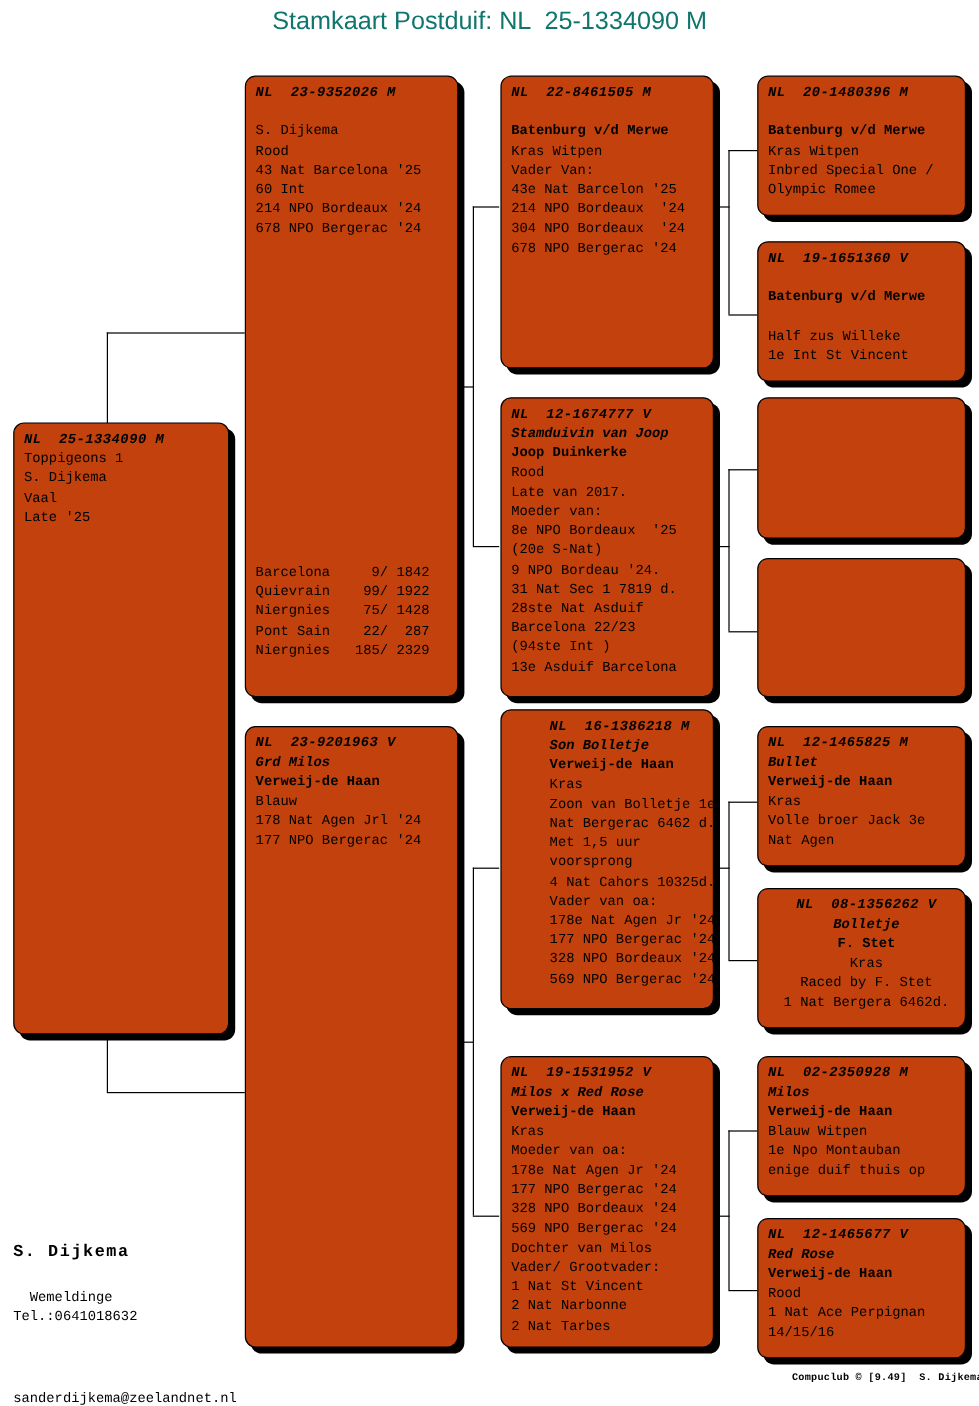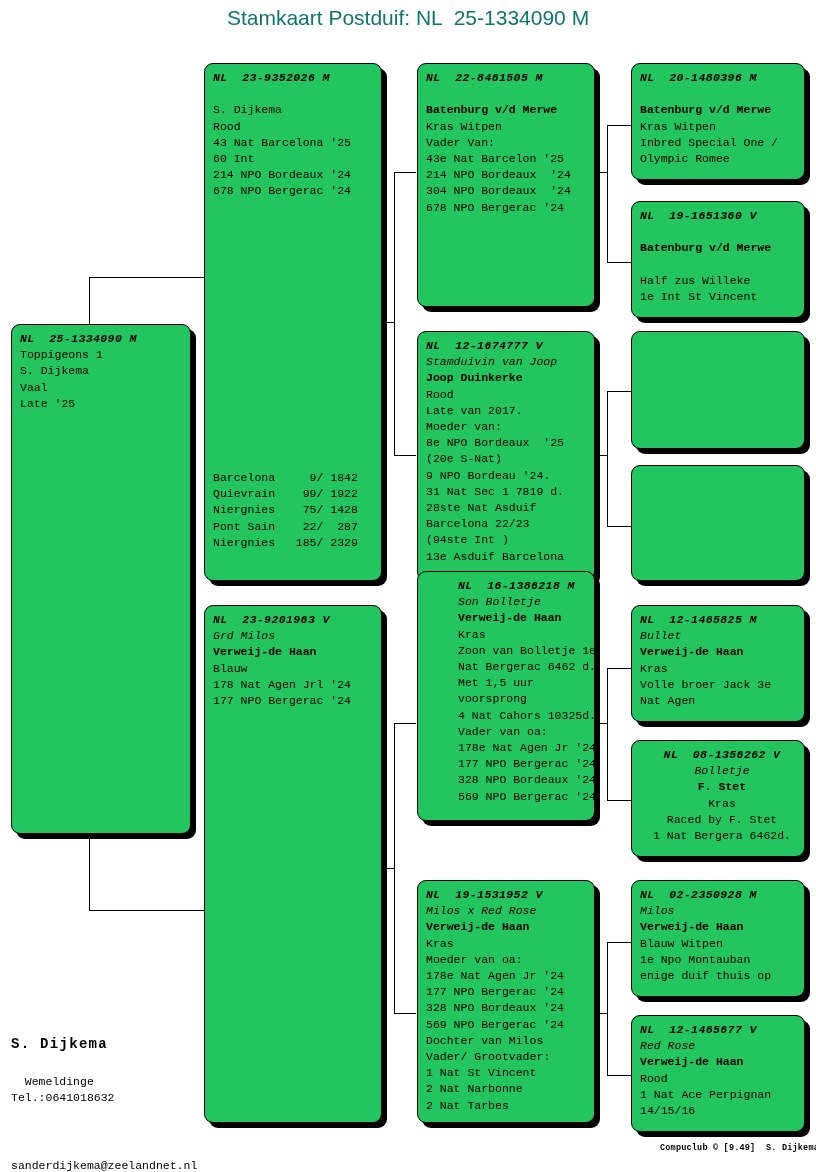--- a/index.html
+++ b/index.html
@@ -44,41 +44,41 @@
     position: absolute;
     background: #000000;
   }
   .conn.h { height: 1px; }
   .conn.v { width: 1px; }
 
   
   .pbox {
     position: absolute;
     box-sizing: border-box;
-    background: #22c55e;
+    background: #c2410c;
     border: 1px solid #000000;
     border-radius: 9px;
     box-shadow: 5px 5px 0 0 #000000;
     padding: 6px 0 4px 8px;
     overflow: hidden;
     z-index: 5;
   }
   .pbox .line {
     font-size: 11.5px;
     line-height: 16.2px;
     white-space: pre;
     letter-spacing: 0px;
   }
   .pbox .line.ring {
     font-weight: bold;
     font-style: italic;
     letter-spacing: 0.4px;
   }
   .pbox .line.name-it {
-    font-weight: normal;
+    font-weight: bold;
     font-style: italic;
   }
   .pbox .line.owner {
     font-weight: bold;
   }
   .pbox .line.blank {
     visibility: hidden;
   }
 
   
@@ -151,21 +151,21 @@
   <div class="conn v" style="left:607px; top:668px; height:132px;"></div>
   <div class="conn h" style="left:607px; top:668px; width:24px;"></div>
   <div class="conn h" style="left:607px; top:800px; width:24px;"></div>
   <div class="conn h" style="left:599px; top:723px; width:9px;"></div>
 
   <div class="conn v" style="left:607px; top:942px; height:133px;"></div>
   <div class="conn h" style="left:607px; top:942px; width:24px;"></div>
   <div class="conn h" style="left:607px; top:1075px; width:24px;"></div>
   <div class="conn h" style="left:599px; top:1013px; width:9px;"></div>
 
-  <div class="pbox" style="left:11px; top:324px; width:180px; height:510px;">
+  <div class="pbox" style="left:11px; top:352px; width:180px; height:510px;">
     <div class="line ring">NL  25-1334090 M</div>
     <div class="line">Toppigeons 1</div>
     <div class="line">S. Dijkema</div>
     <div class="line">Vaal</div>
     <div class="line">Late '25</div>
   </div>
 
   <div class="pbox" style="left:204px; top:63px; width:178px; height:518px;">
     <div class="line ring">NL  23-9352026 M</div>
     <div class="line blank">&nbsp;</div>
@@ -215,21 +215,21 @@
     <div class="line">8e NPO Bordeaux  '25</div>
     <div class="line">(20e S-Nat)</div>
     <div class="line">9 NPO Bordeau '24.</div>
     <div class="line">31 Nat Sec 1 7819 d.</div>
     <div class="line">28ste Nat Asduif</div>
     <div class="line">Barcelona 22/23</div>
     <div class="line">(94ste Int )</div>
     <div class="line">13e Asduif Barcelona</div>
   </div>
 
-  <div class="pbox" style="left:417px; top:571px; width:178px; height:250px;padding-left:40px;">
+  <div class="pbox" style="left:417px; top:591px; width:178px; height:250px;padding-left:40px;">
     <div class="line ring">NL  16-1386218 M</div>
     <div class="line name-it">Son Bolletje</div>
     <div class="line owner">Verweij-de Haan</div>
     <div class="line">Kras</div>
     <div class="line">Zoon van Bolletje 1e</div>
     <div class="line">Nat Bergerac 6462 d.</div>
     <div class="line">Met 1,5 uur</div>
     <div class="line">voorsprong</div>
     <div class="line">4 Nat Cahors 10325d.</div>
     <div class="line">Vader van oa:</div>

